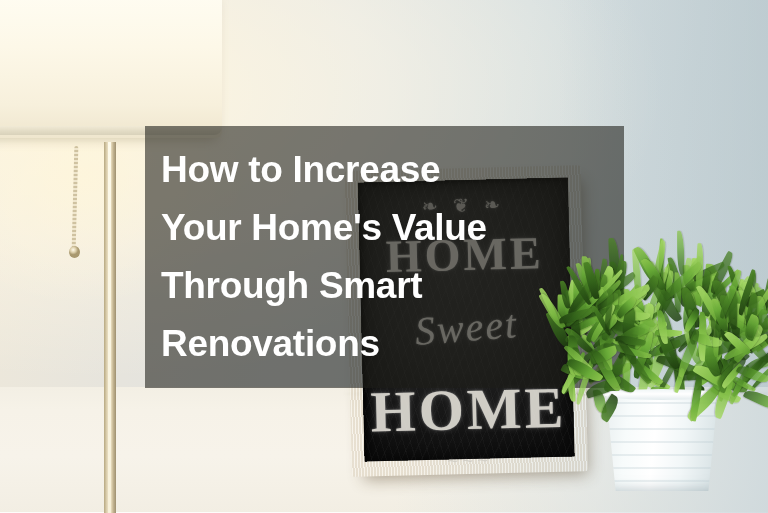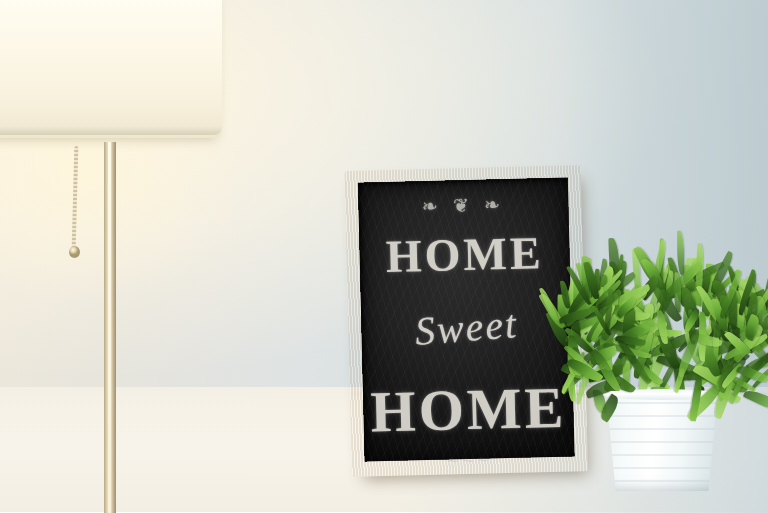--- a/index.html
+++ b/index.html
@@ -507,14 +507,20 @@
         <div class="leaf dark" style="left: 190.7px; top: 49px; width: 46.8px; height: 7px; transform: rotate(-69.9deg); opacity: 0.94; z-index: 5;"></div>
         <div class="leaf" style="left: 199.2px; top: 70.8px; width: 25.3px; height: 11.9px; transform: rotate(-66.7deg); opacity: 0.88; z-index: 5;"></div>
         <div class="leaf" style="left: 171.5px; top: 52.2px; width: 51.2px; height: 6.8px; transform: rotate(-65.5deg); opacity: 0.83; z-index: 5;"></div>
       </div>
     <div class="pot"></div>
     <div class="pot-rings"></div>
     <div class="pot-rim"></div>
 
   </div>
 
+  <div class="title-overlay">
+    <div class="title-text">How to Increase
+Your Home's Value
+Through Smart
+Renovations</div>
+  </div>
 
 </div>
 
 </body></html>

